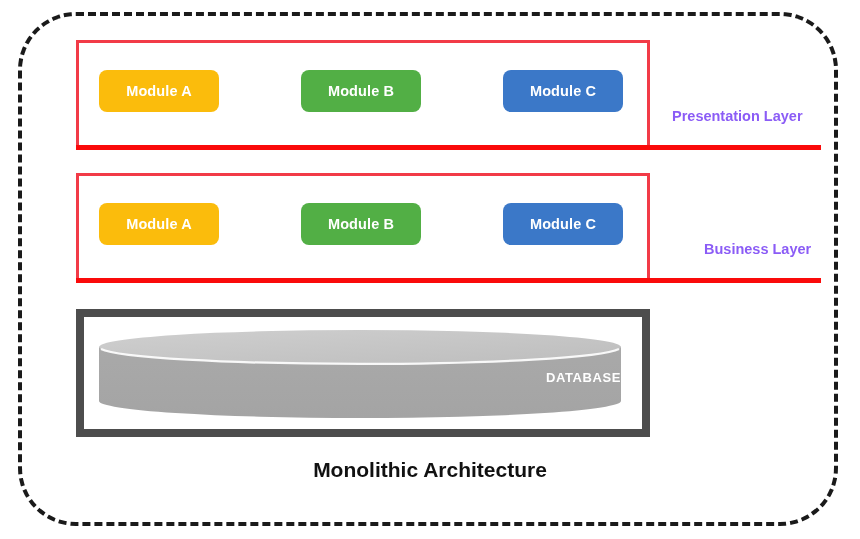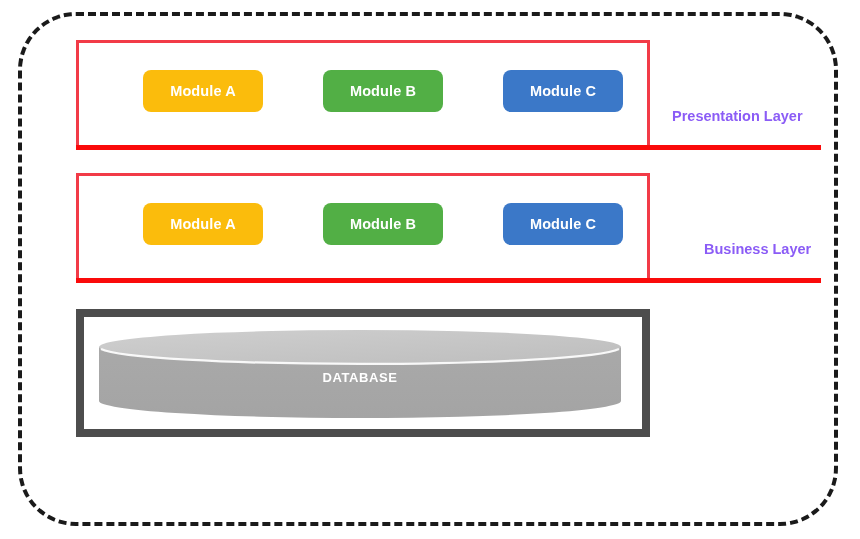--- a/index.html
+++ b/index.html
@@ -95,21 +95,20 @@
     border-radius: 8px;
     display: flex;
     align-items: center;
     justify-content: center;
     color: #ffffff;
     font-weight: bold;
     font-size: 14.5px;
     letter-spacing: 0.1px;
     box-sizing: border-box;
     white-space: nowrap;
-    margin-left: 44px;
   }
 
   
   .layer-caption {
     position: absolute;
     font-size: 14.5px;
     font-weight: bold;
     color: #8b5cf6;
     white-space: nowrap;
   }
@@ -142,21 +141,21 @@
     height: 88px;
   }
   .db-cylinder svg {
     display: block;
   }
   .db-label {
     position: absolute;
     left: 99px;
     top: 370px;
     width: 522px;
-    text-align: center;
+    text-align: right;
     color: #ffffff;
     font-size: 13px;
     font-weight: bold;
     letter-spacing: 0.6px;
     pointer-events: none;
   }
 
   
   .diagram-title {
     position: absolute;
@@ -220,14 +219,15 @@
       <path d="M 0,71 A 261,17 0 0 0 522,71 A 261,17 0 0 1 0,71 Z" fill="#9d9d9d" opacity="0.45"></path>
 
       <ellipse cx="261" cy="17" rx="261" ry="17" fill="url(#topGrad)"></ellipse>
 
       <path d="M 2,19 A 261,17 0 0 0 520,19" fill="none" stroke="#ffffff" stroke-width="2.2" opacity="0.9"></path>
     </svg>
   </div>
 
   <div class="db-label">DATABASE</div>
 
+  <div class="diagram-title">Monolithic Architecture</div>
 
 </div>
 
 </body></html>

